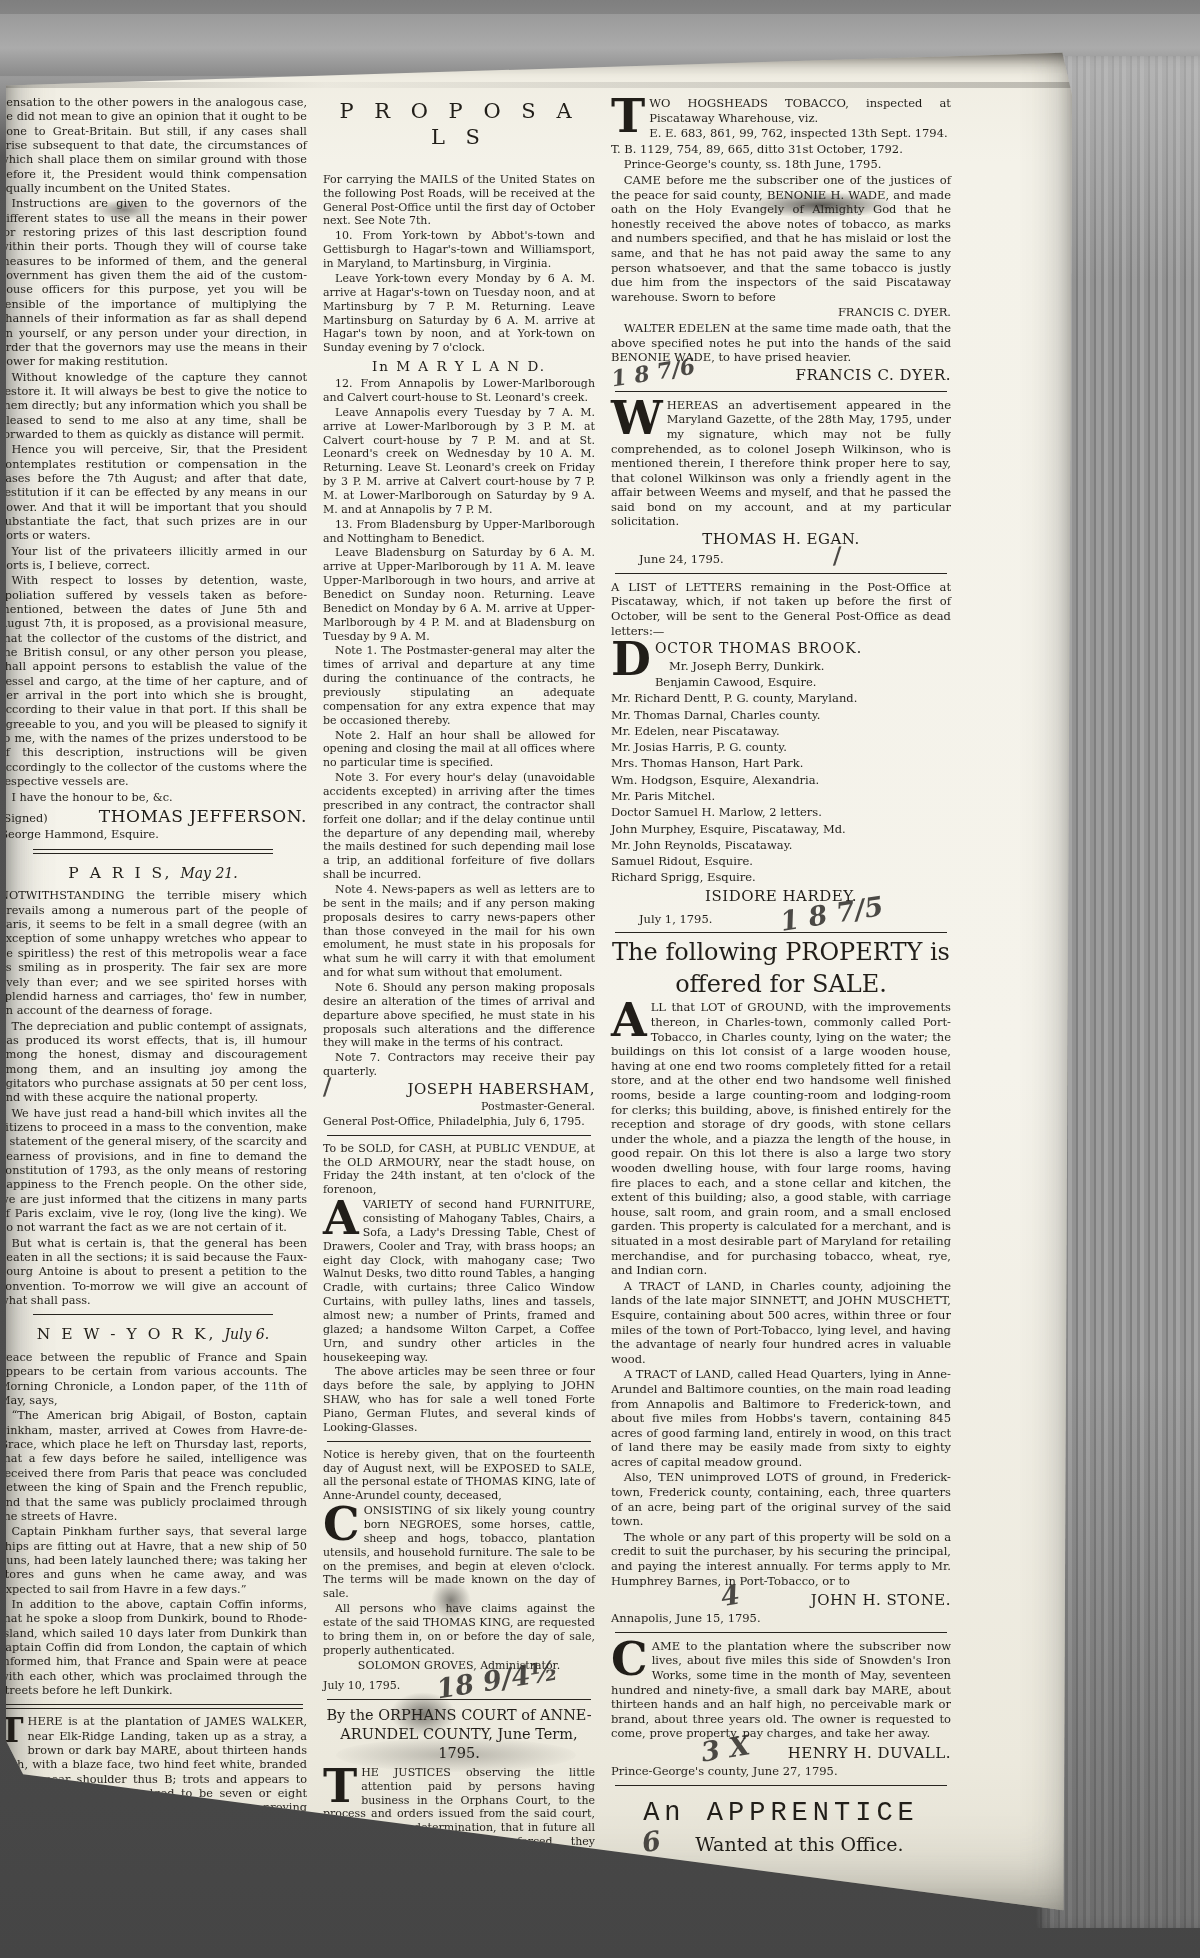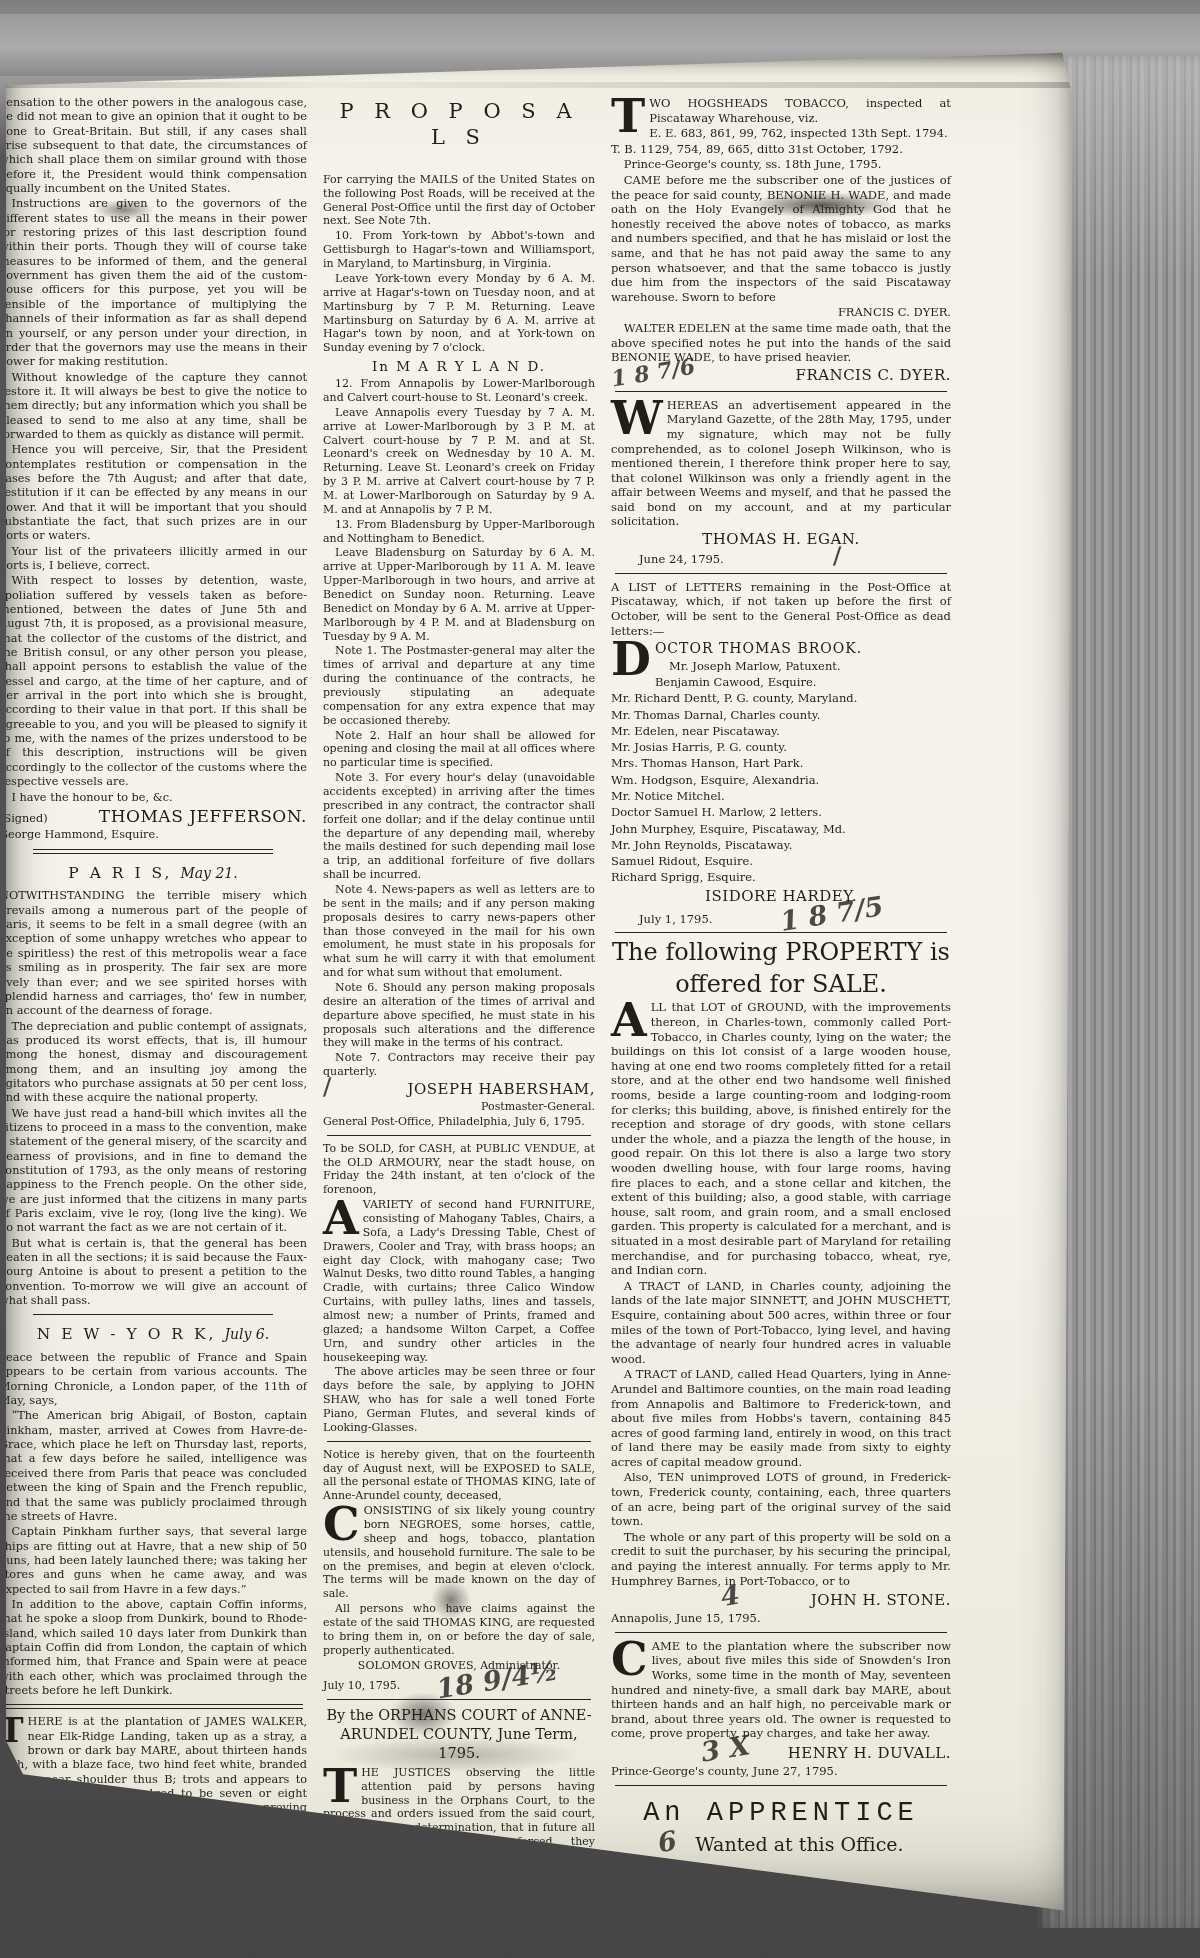--- a/index.html
+++ b/index.html
@@ -33,21 +33,21 @@
   .dropcap{float:left;font-size:33px;line-height:.78;padding:3px 4px 0 0;font-weight:bold;}
   .bigcap{float:left;font-size:46px;line-height:.72;padding:4px 4px 0 0;font-weight:bold;}
   .h-center{text-align:center;text-indent:0;}
   .h-proposals{font-size:21px;letter-spacing:7px;margin:2px 0 22px;}
   .h-city{font-size:15.5px;letter-spacing:3px;margin:10px 0 6px;}
   .h-city .dt{letter-spacing:0;font-style:italic;font-size:14px;}
   .h-maryland{font-size:13.5px;letter-spacing:2px;margin:3px 0 2px;}
   .h-property{font-size:24px;margin:4px 0 2px;line-height:1.15;}
   .h-orphans{font-size:14.5px;margin:4px 0 3px;line-height:1.3;}
   .h-apprentice{font-size:27px;letter-spacing:5px;margin:10px 0 2px;font-family:Liberation Mono, monospace;}
-  .h-apprentice2{font-size:19px;margin:0 0 4px;}
+  .h-apprentice2{font-size:19px;margin:0 16px 4px;}
   .sig-row{display:flex;justify-content:space-between;align-items:baseline;margin:1px 0;}
   .sig-name{font-size:15px;letter-spacing:.5px;}
   .sig-name.xl{font-size:17px;}
   .rule{border-top:1.4px solid #27241f;margin:6px 34px;}
   .rule.full{margin:6px 4px;}
   .rule.dbl{border-bottom:1px solid #27241f;height:3px;}
   .hw{font-style:italic;font-weight:bold;font-size:27px;color:#2e2c29;opacity:.85;
       display:inline-block;transform:rotate(-9deg);line-height:.5;}
   .hw.small{font-size:22px;}
   .list-line{margin:0 0 1px 0;line-height:1.33;}
@@ -198,29 +198,29 @@
             <span class="hw small">/</span>
             <span></span>
           </div>
         </div>
 
         <div class="rule full"></div>
 
         <div>
           <p class="p noind">A LIST of LETTERS remaining in the Post-Office at Piscataway, which, if not taken up before the first of October, will be sent to the General Post-Office as dead letters:—</p>
           <p class="p noind list-line"><span class="bigcap">D</span><span style="font-size:14px;letter-spacing:1px">OCTOR THOMAS BROOK.</span></p>
-          <div class="list-line" style="margin-left:58px">Mr. Joseph Marlow, Patuxent.</div>
+          <div class="list-line" style="margin-left:58px">Mr. Joseph Berry, Dunkirk.</div>
           <div class="list-line">Benjamin Cawood, Esquire.</div>
           <div class="list-line">Mr. Richard Dentt, P. G. county, Maryland.</div>
           <div class="list-line">Mr. Thomas Darnal, Charles county.</div>
           <div class="list-line">Mr. Edelen, near Piscataway.</div>
           <div class="list-line">Mr. Josias Harris, P. G. county.</div>
           <div class="list-line">Mrs. Thomas Hanson, Hart Park.</div>
           <div class="list-line">Wm. Hodgson, Esquire, Alexandria.</div>
-          <div class="list-line">Mr. Notice Mitchel.</div>
+          <div class="list-line">Mr. Paris Mitchel.</div>
           <div class="list-line">Doctor Samuel H. Marlow, 2 letters.</div>
           <div class="list-line">John Murphey, Esquire, Piscataway, Md.</div>
           <div class="list-line">Mr. John Reynolds, Piscataway.</div>
           <div class="list-line">Samuel Ridout, Esquire.</div>
           <div class="list-line">Richard Sprigg, Esquire.</div>
           <p class="p noind" style="text-align:center"><span class="sig-name">ISIDORE HARDEY.</span></p>
           <div class="sig-row">
             <span style="margin-left:28px">July 1, 1795.</span>
             <span class="hw">1 8 7/5</span>
             <span></span>

